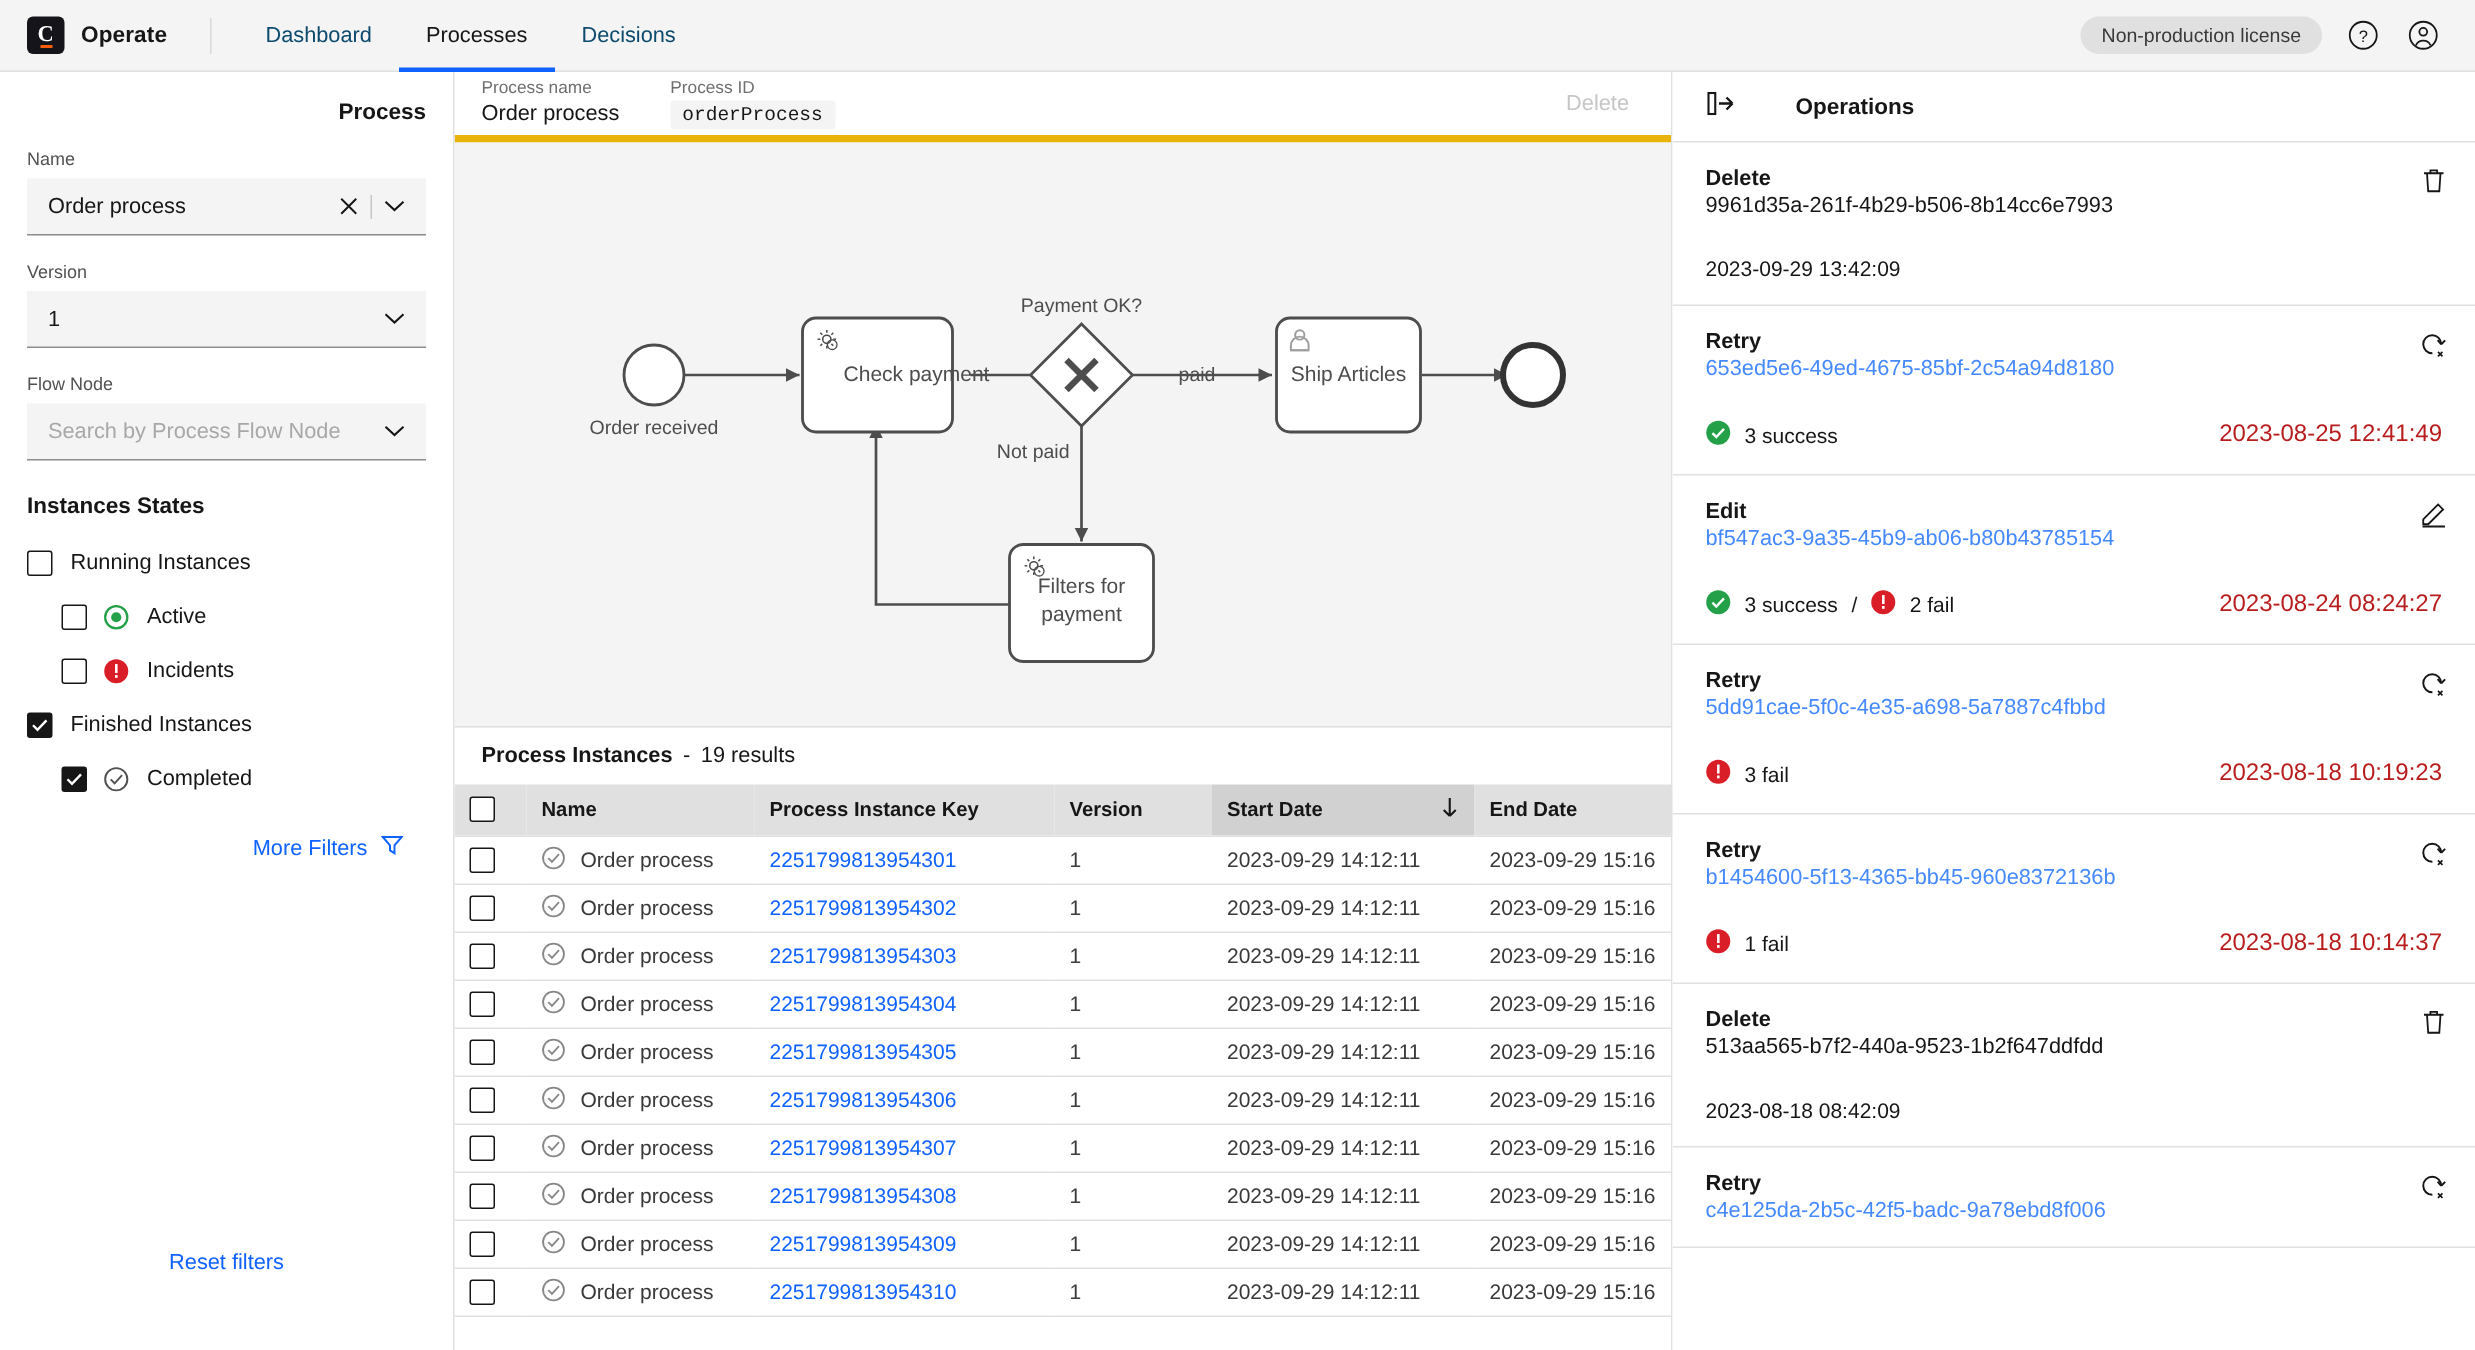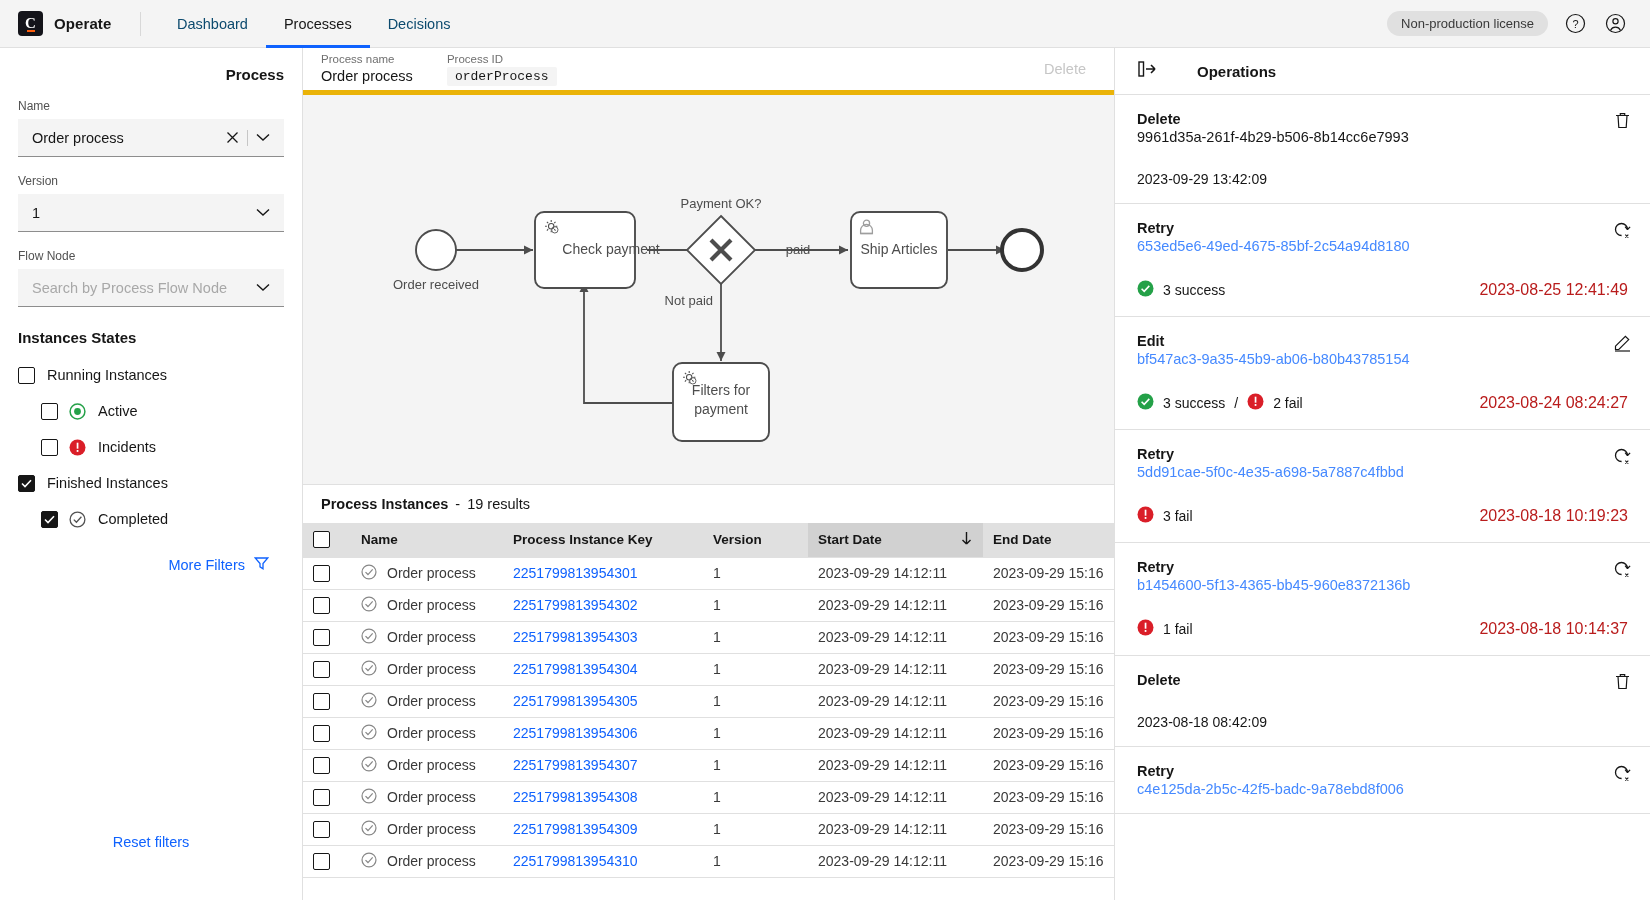--- a/index.html
+++ b/index.html
@@ -701,20 +701,21 @@
               <span class="op-time">2023-08-18 10:14:37</span>
             </div>
             <span class="op-action"><svg width="20" height="19" viewBox="0 0 20 19">
                 <path d="M15.5 9.5A6 6 0 1 0 9.6 15.5" stroke="#161616" stroke-width="1.3" fill="none"></path>
                 <path d="M15.5 9.5l-2.4-2.8M15.5 9.5l2.6-2.6" stroke="#161616" stroke-width="1.3" fill="none"></path>
                 <path d="M13.3 14.6l3 3M16.3 14.6l-3 3" stroke="#161616" stroke-width="1.1" fill="none"></path>
               </svg></span>
           </div>
           <div class="op">
             <div class="op-type">Delete</div>
+            <div class="op-id">513aa565-b7f2-440a-9523-1b2f647ddfdd</div>
             <div class="op-date-only">2023-08-18 08:42:09</div>
             <span class="op-action"><svg width="19" height="19" viewBox="0 0 19 19">
                 <path d="M3 4.5h13M7.3 4.5V2.6h4.4v1.9M5 4.5l.8 12h7.4l.8-12" stroke="#161616" stroke-width="1.2" fill="none"></path>
               </svg></span>
           </div>
           <div class="op">
             <div class="op-type">Retry</div>
             <div class="op-id link">c4e125da-2b5c-42f5-badc-9a78ebd8f006</div>
             <span class="op-action"><svg width="20" height="19" viewBox="0 0 20 19">
                 <path d="M15.5 9.5A6 6 0 1 0 9.6 15.5" stroke="#161616" stroke-width="1.3" fill="none"></path>

